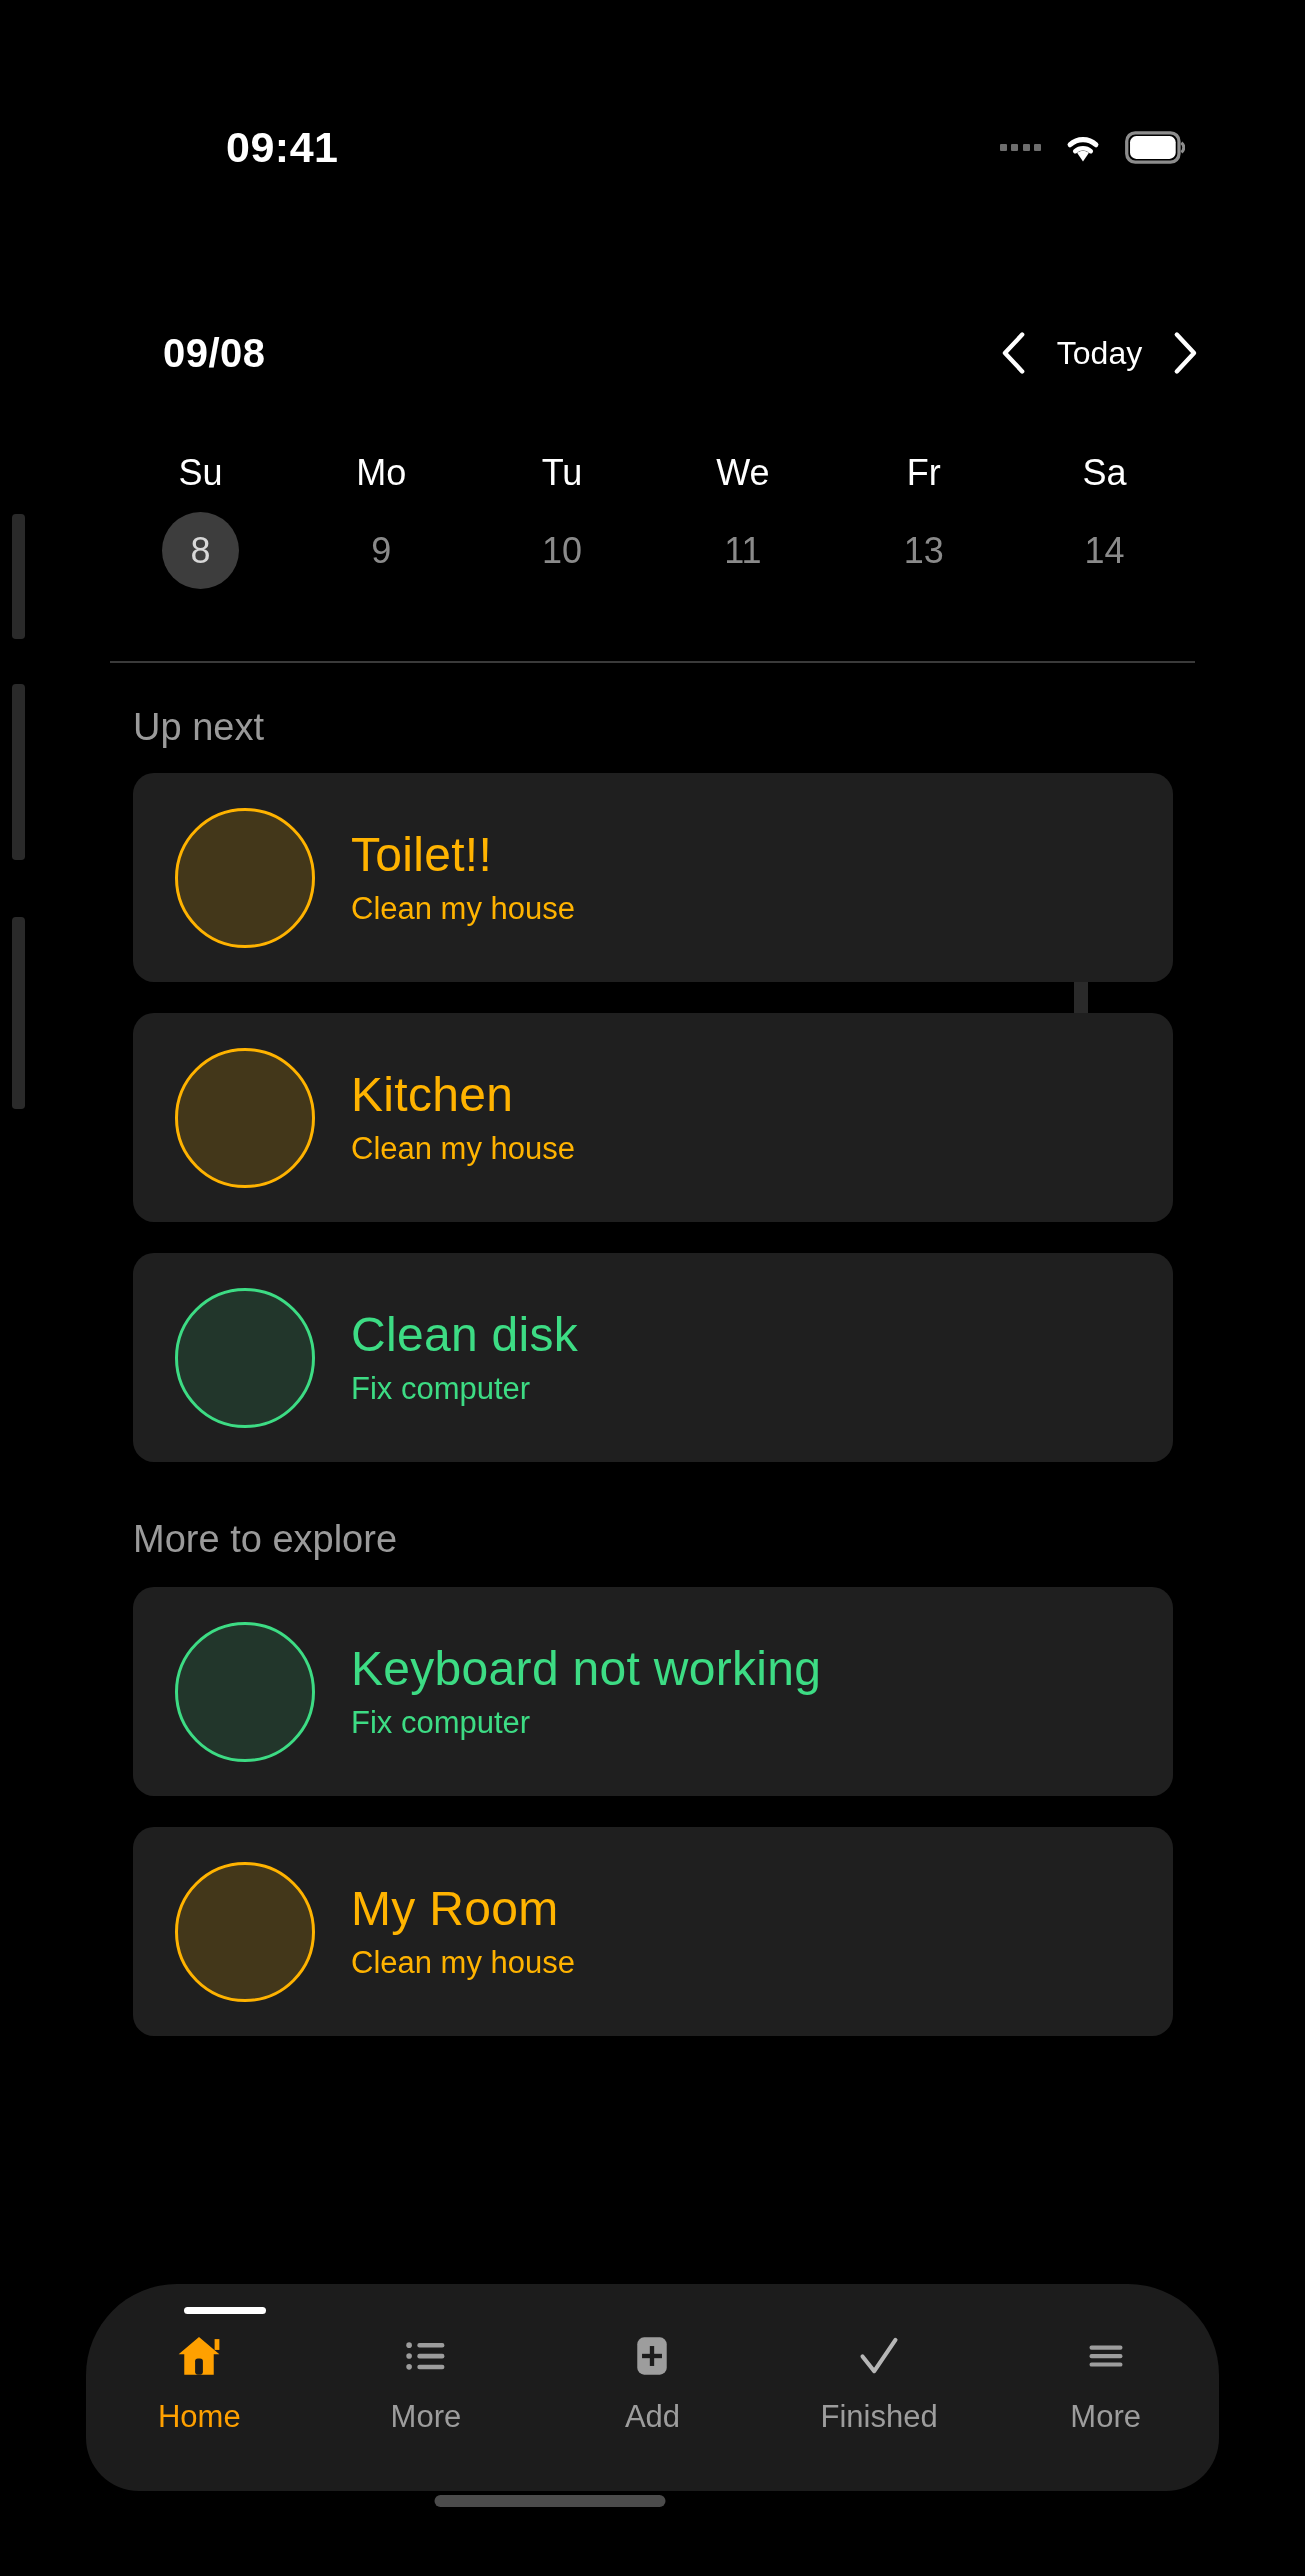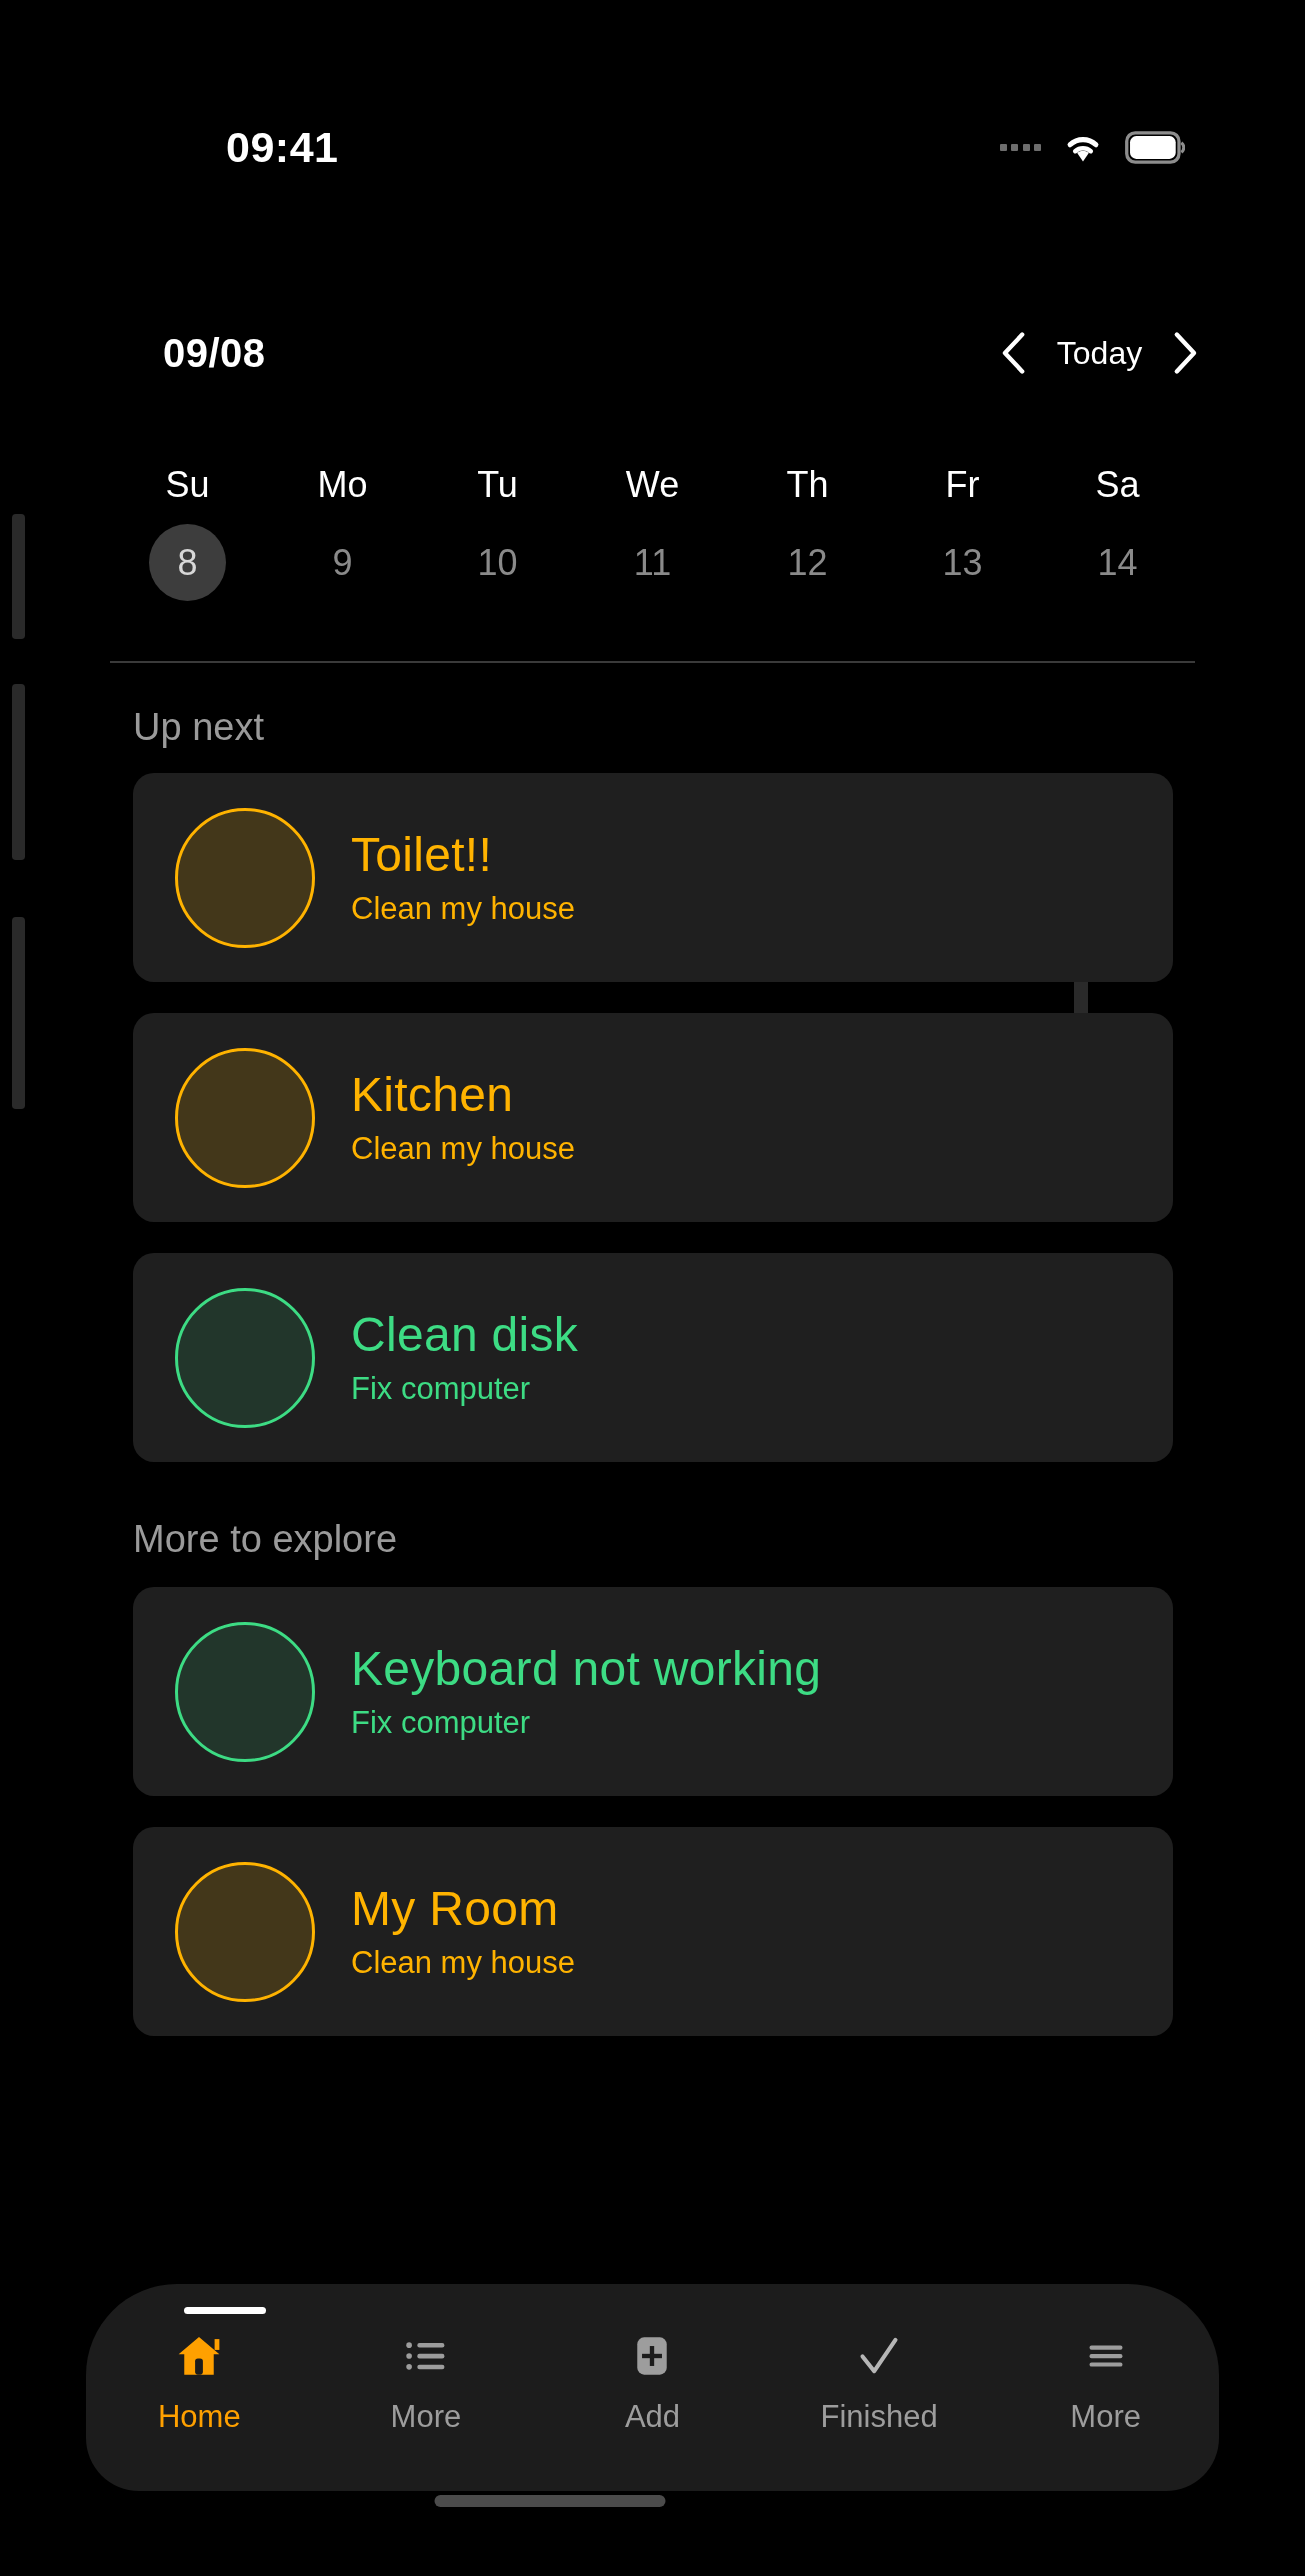--- a/index.html
+++ b/index.html
@@ -110,21 +110,20 @@
   .day-col {
     flex: 1;
     display: flex;
     flex-direction: column;
     align-items: center;
   }
   .dow {
     color: #ffffff;
     font-size: 36px;
     line-height: 44px;
-    margin-top: 12px;
   }
   .dnum-wrap {
     margin-top: 17.3px;
     width: 77px; height: 77px;
     border-radius: 50%;
     display: flex;
     align-items: center;
     justify-content: center;
   }
   .dnum-wrap.selected { background: #3d3d3d; }
@@ -306,26 +305,20 @@
         <span class="dnum">10</span>
       </div>
     </div>
     <div class="day-col">
       <div class="dow">We</div>
       <div class="dnum-wrap">
         <span class="dnum">11</span>
       </div>
     </div>
     <div class="day-col">
-      <div class="dow">Th</div>
-      <div class="dnum-wrap">
-        <span class="dnum">12</span>
-      </div>
-    </div>
-    <div class="day-col">
       <div class="dow">Fr</div>
       <div class="dnum-wrap">
         <span class="dnum">13</span>
       </div>
     </div>
     <div class="day-col">
       <div class="dow">Sa</div>
       <div class="dnum-wrap">
         <span class="dnum">14</span>
       </div>

